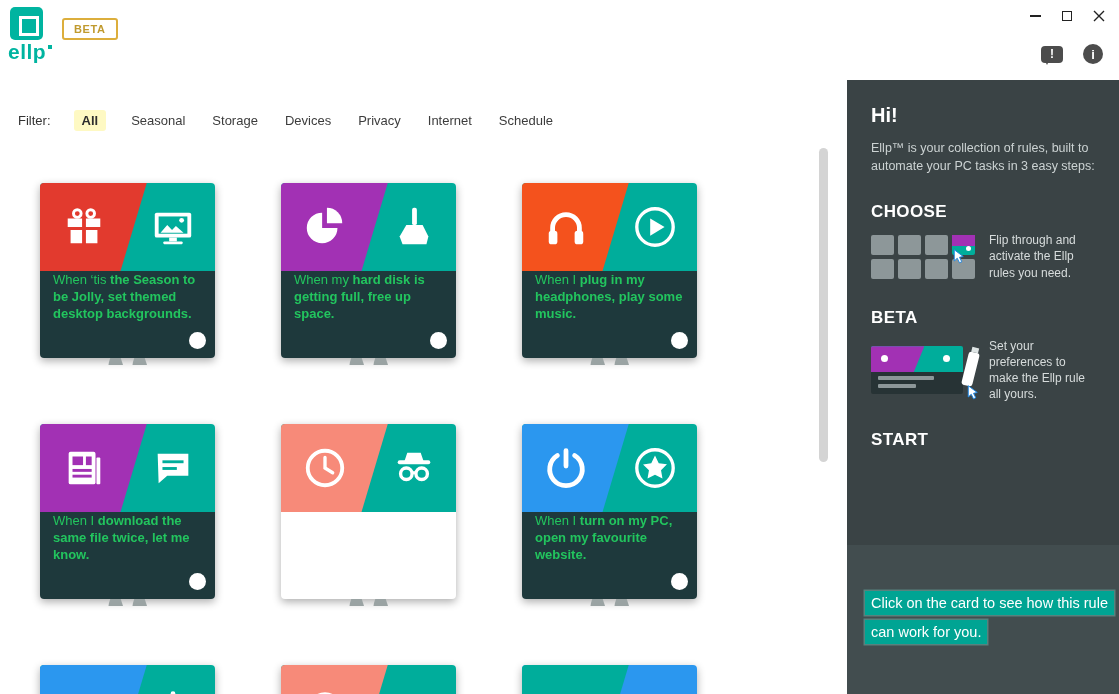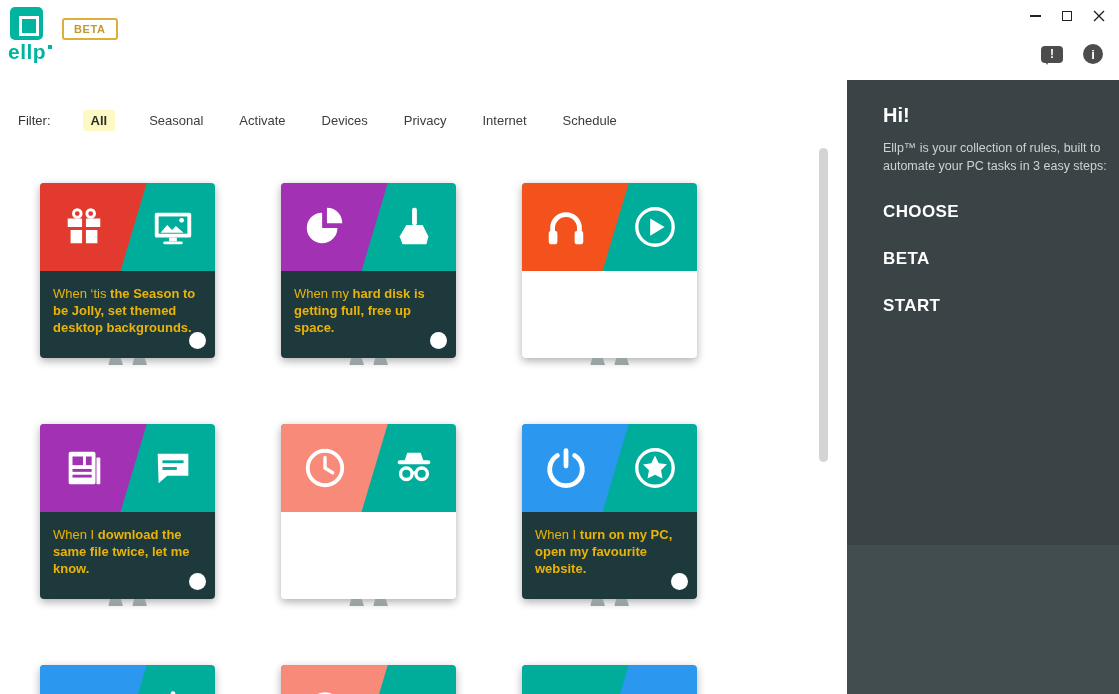--- a/index.html
+++ b/index.html
@@ -22,45 +22,45 @@
   .header-icons{position:absolute;top:44px;right:16px;display:flex;gap:20px;align-items:center;}
   .feedback-icon{position:relative;width:22px;height:17px;background:#4c4c4c;border-radius:4px;}
   .feedback-icon::before{content:"";position:absolute;left:3px;bottom:-5px;border:3px solid transparent;border-top:6px solid #4c4c4c;}
   .feedback-icon::after{content:"!";position:absolute;inset:0;color:#fff;font-size:12px;font-weight:bold;
     display:flex;align-items:center;justify-content:center;}
   .info-icon{width:20px;height:20px;border-radius:50%;background:#4c4c4c;position:relative;}
   .info-icon::after{content:"i";position:absolute;inset:0;color:#fff;font-size:13px;font-weight:bold;
     display:flex;align-items:center;justify-content:center;}
 
   
-  .filterbar{position:absolute;left:18px;top:110px;display:flex;align-items:center;gap:32px;font-size:13px;color:#3c3c3c;}
+  .filterbar{position:absolute;left:18px;top:110px;display:flex;align-items:center;gap:23px;font-size:13px;color:#3c3c3c;}
   .filter-label{color:#333;}
   .ftab{cursor:pointer;padding:3px 2px;}
   .ftab.active{background:#f2c230;color:#2d2d2d;font-weight:bold;padding:3px 8px;border-radius:3px;}
 
   
   .cards{position:absolute;left:40px;top:183px;display:grid;grid-template-columns:repeat(3,175px);gap:66px;}
   .card{position:relative;width:175px;height:175px;border-radius:4px;box-shadow:0 3px 9px rgba(0,0,0,.32);cursor:pointer;}
   .card-top{position:relative;height:88px;background:#00ad9b;border-radius:4px 4px 0 0;overflow:hidden;}
   .card-left{position:absolute;inset:0;clip-path:polygon(0 0,61% 0,46% 100%,0 100%);}
   .cicon{position:absolute;top:21px;width:46px;height:46px;}
   .cicon.l{left:21px;} .cicon.r{right:19px;}
   .cicon svg{width:100%;height:100%;display:block;}
   .card-text{position:relative;height:87px;background:#1e393c;border-radius:0 0 4px 4px;
-    padding:14px 13px;color:#eab308;font-size:13px;line-height:1.32;}
+    padding:0 13px;color:#22c55e;font-size:13px;line-height:1.32;}
   .card-dot{position:absolute;right:9px;bottom:9px;width:17px;height:17px;border-radius:50%;background:#fff;}
   .card-tabs{position:absolute;top:100%;left:50%;transform:translateX(-50%);display:flex;gap:9px;}
   .card-tabs i{width:15px;height:7px;background:#9aa3a3;clip-path:polygon(15% 0,85% 0,100% 100%,0 100%);}
 
   
   .scroll-thumb{position:absolute;left:819px;top:148px;width:9px;height:314px;border-radius:5px;background:#d4d4d4;}
 
   
   .sidebar{position:absolute;top:80px;right:0;bottom:0;width:272px;background:#3a4345;color:#fff;}
-  .sidebar-main{padding:24px 36px 0;}
+  .sidebar-main{padding:24px 24px 0;}
   .greeting{font-size:20px;font-weight:bold;}
   .intro{margin-top:12px;font-size:12.5px;color:#ccd3d3;line-height:1.45;width:236px;}
   .step-title{margin-top:27px;font-size:17px;font-weight:bold;letter-spacing:.4px;color:#fff;}
   .step-row{display:flex;align-items:center;gap:12px;margin-top:10px;}
   .step-text{flex:1;font-size:12px;color:#d7dcdc;line-height:1.35;}
   .ill{width:106px;flex:none;position:relative;}
   .ill-choose{display:grid;grid-template-columns:repeat(4,23px);grid-auto-rows:20px;gap:4px;}
   .tile{background:#8d9799;border-radius:2px;display:block;}
   .tile.special{position:relative;background:#00ad9b;}
   .tile.special::before{content:"";position:absolute;left:0;top:0;right:0;height:55%;background:#a231b4;}
@@ -119,21 +119,21 @@
   <div class="header-icons">
     <span class="feedback-icon"></span>
     <span class="info-icon"></span>
   </div>
 </div>
 
 <div class="filterbar">
   <span class="filter-label">Filter:</span>
   <span class="ftab active" style="background: #fef9c3;">All</span>
   <span class="ftab">Seasonal</span>
-  <span class="ftab">Activate</span>
+  <span class="ftab">Storage</span>
   <span class="ftab">Devices</span>
   <span class="ftab">Privacy</span>
   <span class="ftab">Internet</span>
   <span class="ftab">Schedule</span>
 </div>
 
 <div class="cards">
 
   <div class="card">
     <div class="card-top" style="background: rgb(0, 173, 155);">
@@ -202,20 +202,24 @@
             <rect x="33" y="28" width="9" height="14" rx="3" fill="#fff"></rect>
           </svg>
       </span>
       <span class="cicon r">
         <svg viewBox="0 0 48 48">
             <circle cx="24" cy="24" r="19" fill="none" stroke="#fff" stroke-width="3.5"></circle>
             <path d="M19 15l15 9-15 9z" fill="#fff"></path>
           </svg>
       </span>
     </div>
+    <div class="card-text">
+      <span>When I </span><b>plug in my headphones, play some music.</b>
+      <span class="card-dot"></span>
+    </div>
     <div class="card-tabs">
         <i></i>
         <i></i>
       </div>
   </div>
 
   <div class="card">
     <div class="card-top" style="background: rgb(0, 173, 155);">
       <div class="card-left" style="background: rgb(162, 49, 180);"></div>
       <span class="cicon l">
@@ -353,21 +357,60 @@
 </div>
 
 <div class="scroll-thumb"></div>
 
 <div class="sidebar">
   <div class="sidebar-main">
     <div class="greeting">Hi!</div>
     <div class="intro">Ellp™ is your collection of rules, built to automate your PC tasks in 3 easy steps:</div>
 
     <div class="step-title">CHOOSE</div>
+    <div class="step-row">
+      <div class="ill ill-choose">
+        <i class="tile"></i>
+          <i class="tile"></i>
+          <i class="tile"></i>
+        <span class="tile special">
+          <svg class="cursor cur-choose" viewBox="0 0 20 20">
+              <path d="M3 1l12 9-5 1 3 6-3 1.4-3-6L3 16z" fill="#fff" stroke="#1e88e5" stroke-width="1.3"></path>
+            </svg>
+        </span>
+        <i class="tile"></i>
+          <i class="tile"></i>
+          <i class="tile"></i>
+          <i class="tile"></i>
+      </div>
+      <div class="step-text">Flip through and activate the Ellp rules you need.</div>
+    </div>
 
     <div class="step-title">BETA</div>
+    <div class="step-row">
+      <div class="ill">
+        <div class="mini-card">
+          <div class="mc-top">
+              <i class="mdot a"></i>
+              <i class="mdot b"></i>
+            </div>
+          <div class="mc-bot">
+              <i class="mline w1"></i>
+              <i class="mline w2"></i>
+            </div>
+        </div>
+        <i class="pen"></i>
+        <svg class="cursor cur-edit" viewBox="0 0 20 20">
+            <path d="M3 1l12 9-5 1 3 6-3 1.4-3-6L3 16z" fill="#fff" stroke="#1e88e5" stroke-width="1.3"></path>
+          </svg>
+      </div>
+      <div class="step-text">Set your preferences to make the Ellp rule all yours.</div>
+    </div>
 
     <div class="step-title">START</div>
   </div>
 
   <div class="sidebar-footer">
+    <div class="foot-line2">
+      <span class="hl">Click on the card to see how this rule can work for you.</span>
+    </div>
   </div>
 </div>
 
 </body></html>

